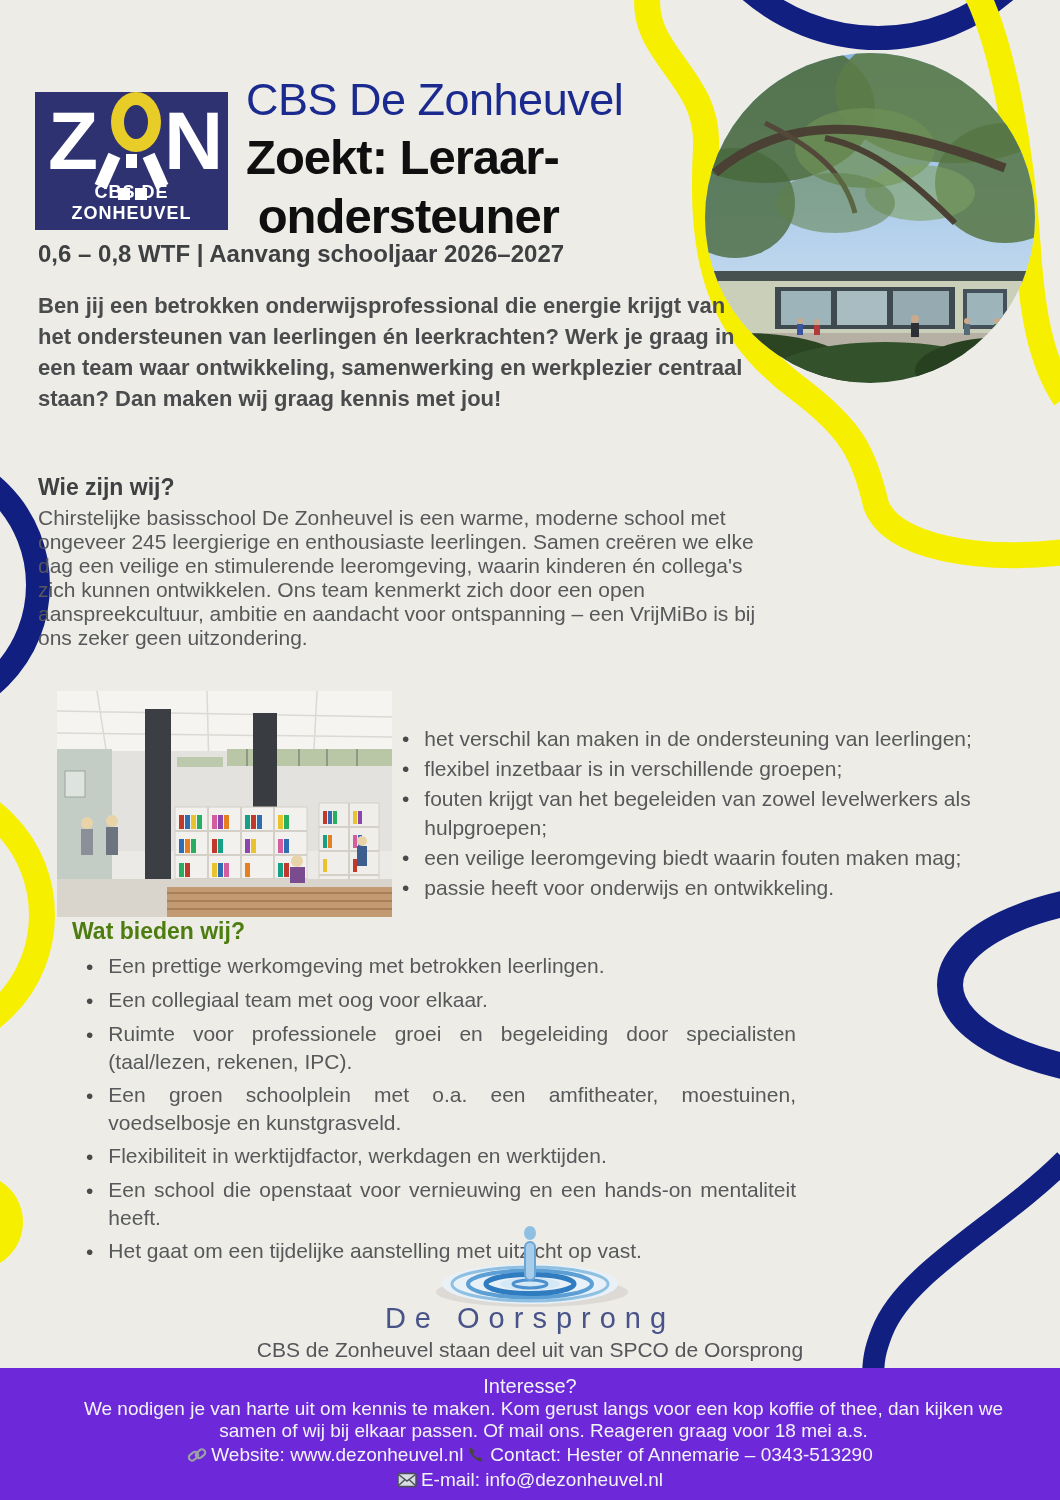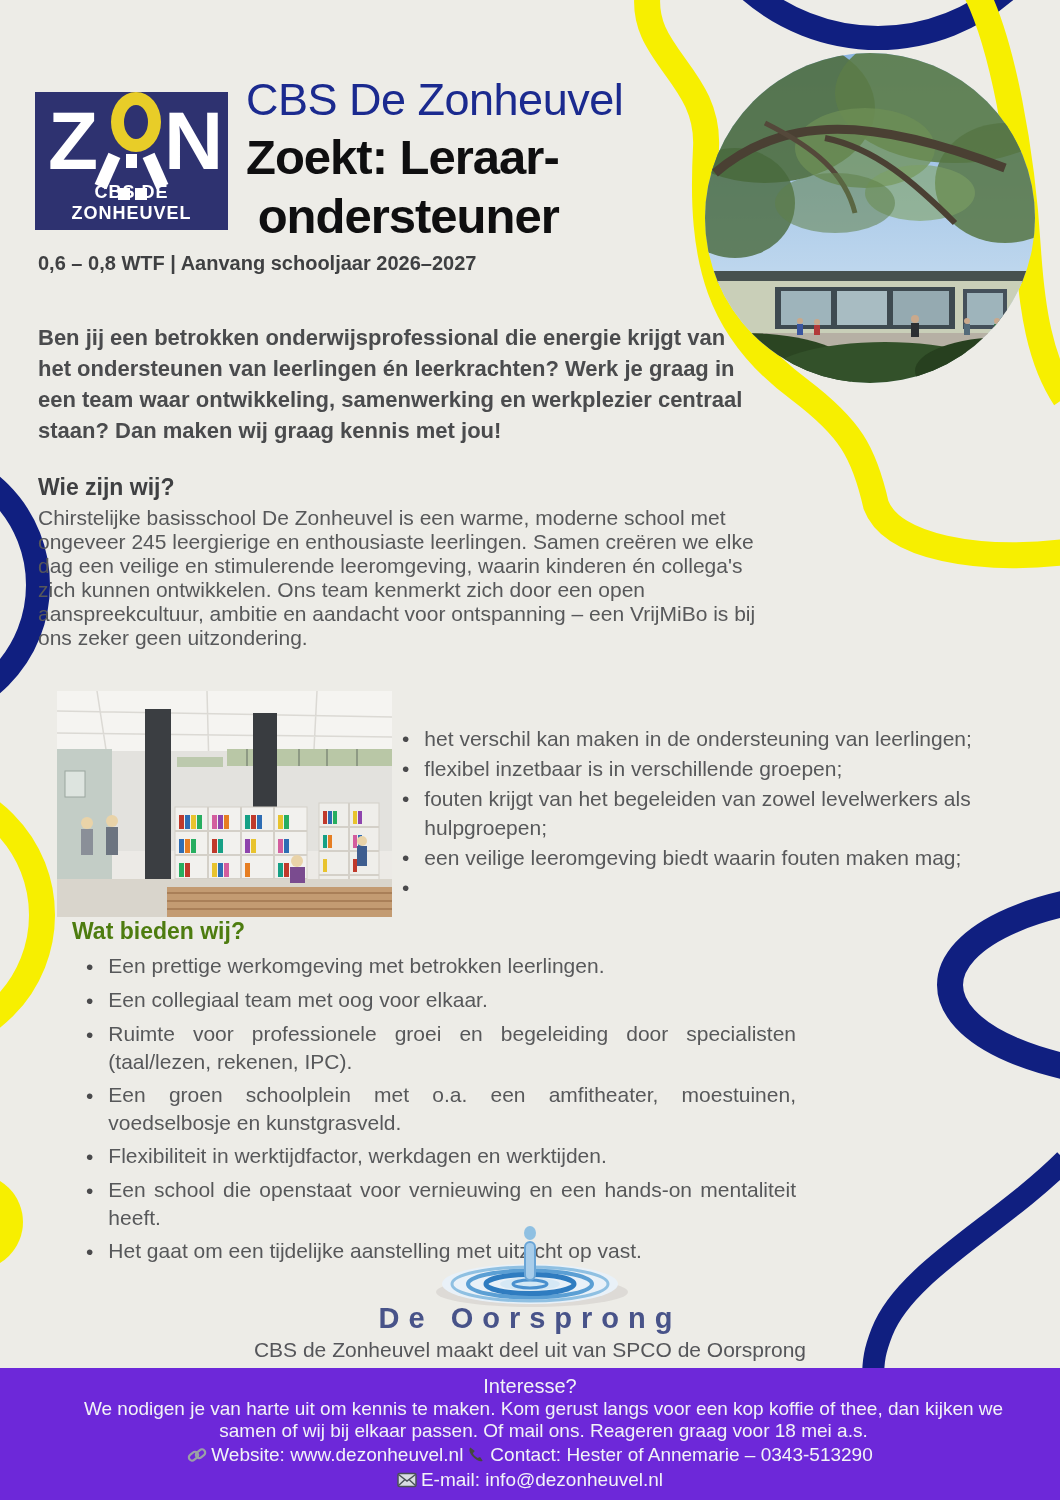--- a/index.html
+++ b/index.html
@@ -21,23 +21,23 @@
   .logo .dot-a{left:91px;top:62px;width:11px;height:14px;}
   .logo .dot-b{left:83px;top:96px;width:12px;height:12px;}
   .logo .dot-c{left:100px;top:96px;width:12px;height:12px;}
   .logo-name{position:absolute;bottom:6px;left:0;width:100%;text-align:center;color:#fff;
     font-size:18px;font-weight:700;letter-spacing:1px;}
   
   .brand{position:absolute;left:246px;top:74px;z-index:2;font-size:45px;font-weight:500;
     color:#1b2a8f;letter-spacing:-0.5px;}
   .vacancy{position:absolute;left:246px;top:128px;z-index:2;font-size:49px;line-height:59px;
     font-weight:800;color:#0f0f10;letter-spacing:-1px;text-align:right;}
-  .subtitle{position:absolute;left:38px;top:252px;z-index:2;font-size:20px;font-weight:700;color:#3f4042;text-align:center;}
+  .subtitle{position:absolute;left:38px;top:240px;z-index:2;font-size:24px;font-weight:700;color:#3f4042;text-align:center;}
   .intro{position:absolute;left:38px;top:290px;width:715px;z-index:2;font-size:22px;
-    line-height:31px;font-weight:700;color:#4a4b4d;margin-top:32px;}
+    line-height:31px;font-weight:700;color:#4a4b4d;}
   
   .school-photo{position:absolute;left:705px;top:53px;width:330px;height:330px;border-radius:50%;
     overflow:hidden;z-index:1;}
   
   .who-heading{position:absolute;left:38px;top:474px;z-index:2;font-size:23px;font-weight:700;color:#3f4042;}
   .who-body{position:absolute;left:38px;top:506px;width:740px;z-index:2;font-size:21px;line-height:24px;}
   
   .library-photo{position:absolute;left:57px;top:691px;width:335px;height:226px;z-index:1;overflow:hidden;}
   .seek-heading{position:absolute;left:400px;top:692px;width:650px;z-index:2;
     font-size:20px;font-weight:700;color:#3f4042;}
@@ -46,21 +46,21 @@
   .blist li{display:flex;gap:15px;font-size:21px;line-height:29px;margin-bottom:1px;}
   .blist .dot{color:#4a4a4c;font-size:21px;line-height:29px;flex:0 0 auto;}
   
   .offer-heading{position:absolute;left:72px;top:918px;z-index:2;font-size:23px;font-weight:700;color:#4d7c0f;}
   .offer-list{position:absolute;left:86px;top:952px;width:710px;z-index:2;}
   .offer-list li{font-size:21px;line-height:28px;margin-bottom:5px;}
   .offer-list li .txt{text-align:justify;display:block;}
   
   .droplet{position:absolute;left:420px;top:1226px;width:220px;height:92px;z-index:2;}
   .wordmark{position:absolute;left:0;top:1302px;width:1060px;text-align:center;z-index:2;
-    font-size:29px;letter-spacing:9px;color:#485389;font-weight:700;}
+    font-size:29px;letter-spacing:9px;color:#485389;font-weight:400;}
   .caption{position:absolute;left:0;top:1338px;width:1060px;text-align:center;z-index:2;
     font-size:21px;color:#55565a;}
   
   .footer{position:absolute;left:0;top:1368px;width:1060px;height:132px;background:#6d28d9;z-index:3;
     color:#f2f3f7;text-align:center;padding-top:6px;box-sizing:border-box;}
   .footer .fh{font-size:20px;line-height:24px;}
   .footer .fl{font-size:19px;line-height:22px;margin-left:27px;}
   .footer .frow{display:flex;justify-content:center;align-items:center;gap:4px;font-size:19px;line-height:25px;}
   .footer .frow svg{display:block;}
 </style>
@@ -260,20 +260,21 @@
     <li>
         <span class="dot">•</span>
         <span>fouten krijgt van het begeleiden van zowel levelwerkers als hulpgroepen;</span>
       </li>
     <li>
         <span class="dot">•</span>
         <span>een veilige leeromgeving biedt waarin fouten maken mag;</span>
       </li>
     <li>
         <span class="dot">•</span>
+        <span>passie heeft voor onderwijs en ontwikkeling.</span>
       </li>
   </ul>
 
   <div class="offer-heading">Wat bieden wij?</div>
   <ul class="blist offer-list">
     <li>
         <span class="dot">•</span>
         <span class="txt">Een prettige werkomgeving met betrokken leerlingen.</span>
       </li>
     <li>
@@ -309,21 +310,21 @@
       <ellipse cx="110" cy="58" rx="78" ry="17" fill="none" stroke="#8fc0e2" stroke-width="3"></ellipse>
       <ellipse cx="110" cy="58" rx="62" ry="13.5" fill="none" stroke="#5b9fd4" stroke-width="4"></ellipse>
       <ellipse cx="110" cy="58" rx="44" ry="9.5" fill="none" stroke="#2f7cc0" stroke-width="5"></ellipse>
       <ellipse cx="110" cy="58" rx="30" ry="6.5" fill="#d5e8f5"></ellipse>
       <ellipse cx="110" cy="58" rx="17" ry="4" fill="none" stroke="#4a90ce" stroke-width="3"></ellipse>
       <rect x="105" y="16" width="10" height="38" rx="5" fill="#a8cdea" stroke="#6aa5d6" stroke-width="2"></rect>
       <ellipse cx="110" cy="7" rx="6" ry="7" fill="#8fc0e2"></ellipse>
     </svg>
   </div>
   <div class="wordmark">De Oorsprong</div>
-  <div class="caption">CBS de Zonheuvel maakt deel uit van SPCO de Oorsprong</div>
+  <div class="caption">CBS de Zonheuvel staan deel uit van SPCO de Oorsprong</div>
 
   <div class="footer">
     <div class="fh">Interesse?</div>
     <div class="fl">We nodigen je van harte uit om kennis te maken. Kom gerust langs voor een kop koffie of thee, dan kijken we</div>
     <div class="fl">samen of wij bij elkaar passen. Of mail ons. Reageren graag voor 18 mei a.s.</div>
     <div class="frow">
       <svg width="20" height="20" viewBox="0 0 20 20">
         <g fill="none" stroke="#9aa0a6" stroke-width="2.2">
           <rect x="1.5" y="8" width="10" height="6.5" rx="3.2" transform="rotate(-38 6.5 11.2)"></rect>
           <rect x="8.5" y="5.5" width="10" height="6.5" rx="3.2" transform="rotate(-38 13.5 8.7)"></rect>

